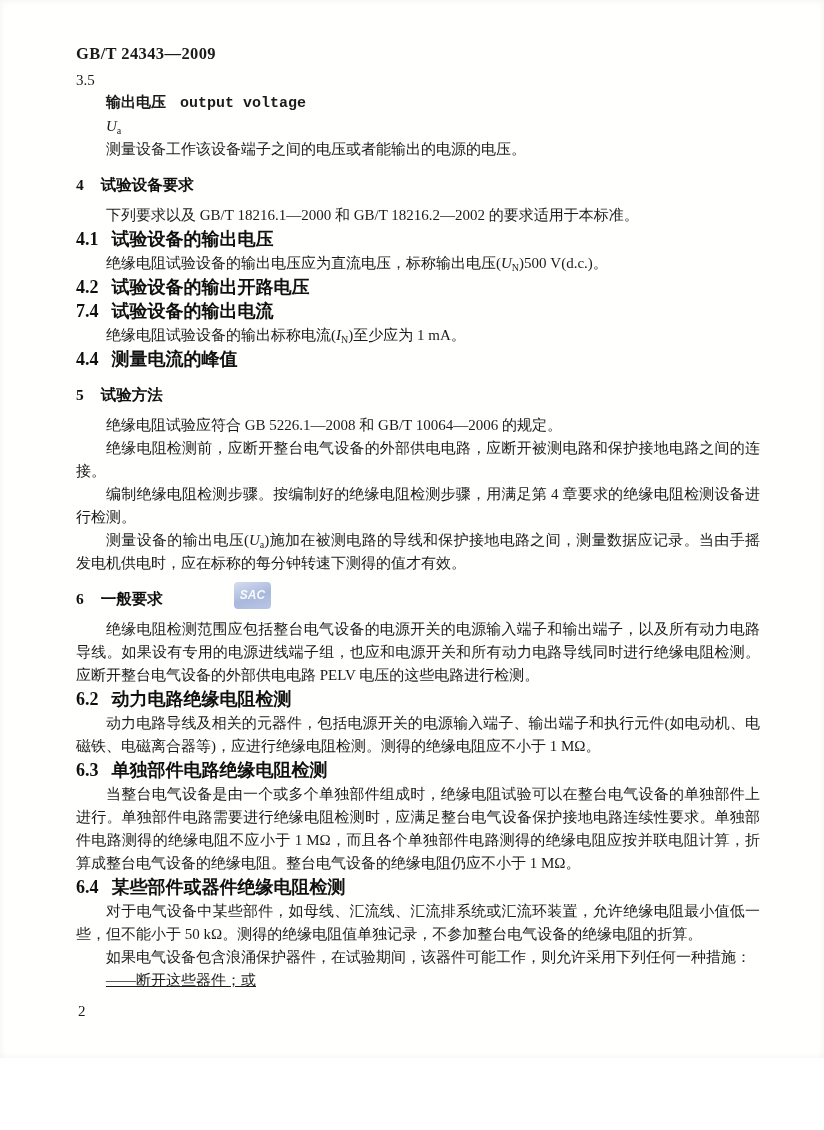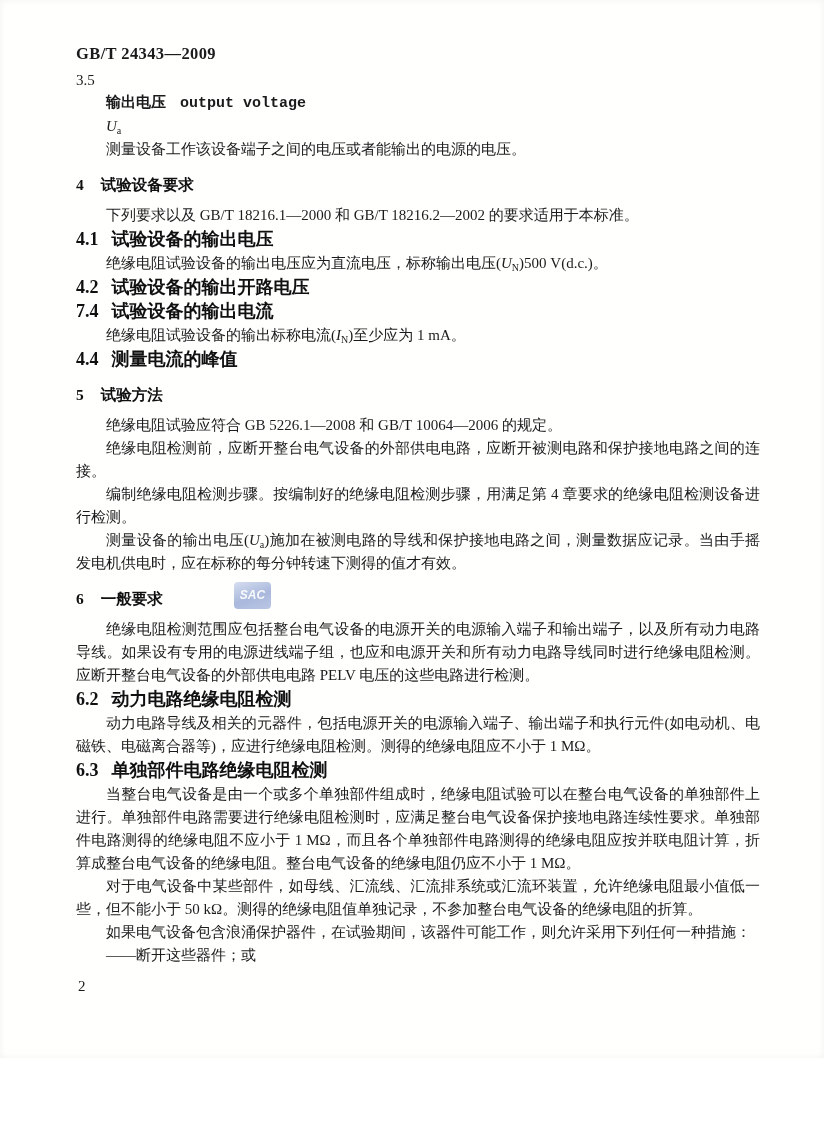--- a/index.html
+++ b/index.html
@@ -32,21 +32,21 @@
     font-weight:bold; font-size:18px; color:#101010;
     margin:1px 0 1px 0;
   }
   .h2 .num { margin-right:13px; }
   .clause-num { margin-top:1px; }
   .term-line { font-weight:bold; margin-left:2em;font-family:Liberation Mono, monospace; }
   .term-line .en { margin-left:14px; }
   .sym-line { margin-left:2em; }
   .v { font-style:italic; }
   sub { font-size:10px; line-height:0; vertical-align:-3px; }
-  .dash-item { text-indent:2em; }
+  .dash-item { text-indent:2em;text-decoration:underline; }
   .page-num { margin:8px 0 0 2px; }
   .watermark {
     position:absolute; left:158px; top:-5px;
     width:37px; height:27px; border-radius:4px;
     background:linear-gradient(160deg,#ccd6ec 0%,#94a7d4 55%,#aab9df 100%);
     opacity:.8;
     display:flex; align-items:center; justify-content:center;
     font-family:"Liberation Sans",sans-serif;
     font-style:italic; font-weight:bold; font-size:12px;
     color:rgba(255,255,255,.92);
@@ -88,19 +88,20 @@
     <p class="h1"><span class="num">6</span><span>一般要求</span><span class="watermark">SAC</span></p>
 
     <p class="indent">绝缘电阻检测范围应包括整台电气设备的电源开关的电源输入端子和输出端子，以及所有动力电路导线。如果设有专用的电源进线端子组，也应和电源开关和所有动力电路导线同时进行绝缘电阻检测。应断开整台电气设备的外部供电电路 PELV 电压的这些电路进行检测。</p>
 
     <p class="h2"><span class="num">6.2</span><span>动力电路绝缘电阻检测</span></p>
     <p class="indent">动力电路导线及相关的元器件，包括电源开关的电源输入端子、输出端子和执行元件(如电动机、电磁铁、电磁离合器等)，应进行绝缘电阻检测。测得的绝缘电阻应不小于 1 MΩ。</p>
 
     <p class="h2"><span class="num">6.3</span><span>单独部件电路绝缘电阻检测</span></p>
     <p class="indent">当整台电气设备是由一个或多个单独部件组成时，绝缘电阻试验可以在整台电气设备的单独部件上进行。单独部件电路需要进行绝缘电阻检测时，应满足整台电气设备保护接地电路连续性要求。单独部件电路测得的绝缘电阻不应小于 1 MΩ，而且各个单独部件电路测得的绝缘电阻应按并联电阻计算，折算成整台电气设备的绝缘电阻。整台电气设备的绝缘电阻仍应不小于 1 MΩ。</p>
 
+    <p class="h2"><span class="num">6.4</span><span>某些部件或器件绝缘电阻检测</span></p>
     <p class="indent">对于电气设备中某些部件，如母线、汇流线、汇流排系统或汇流环装置，允许绝缘电阻最小值低一些，但不能小于 50 kΩ。测得的绝缘电阻值单独记录，不参加整台电气设备的绝缘电阻的折算。</p>
     <p class="indent">如果电气设备包含浪涌保护器件，在试验期间，该器件可能工作，则允许采用下列任何一种措施：</p>
     <p class="dash-item">——断开这些器件；或</p>
 
     <p class="page-num">2</p>
   </div>
 </div>
 
 </body></html>

